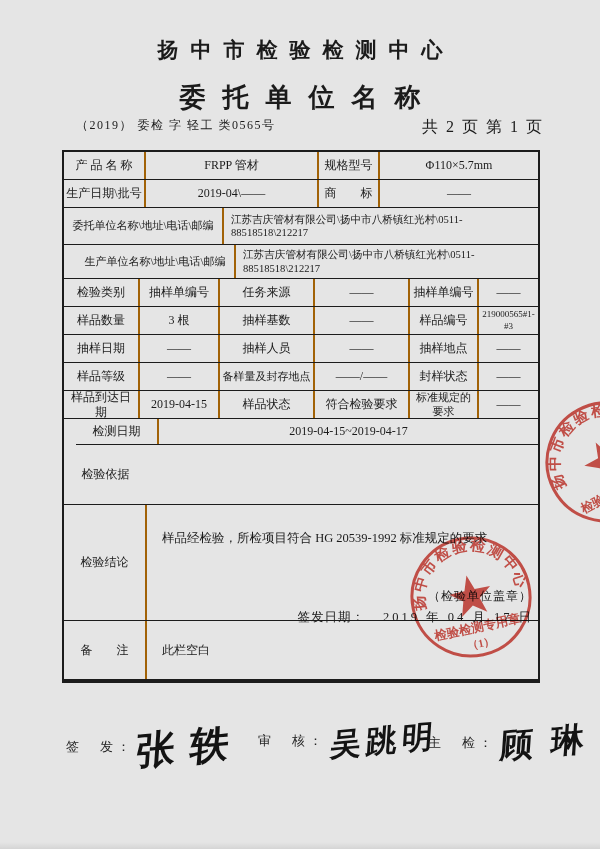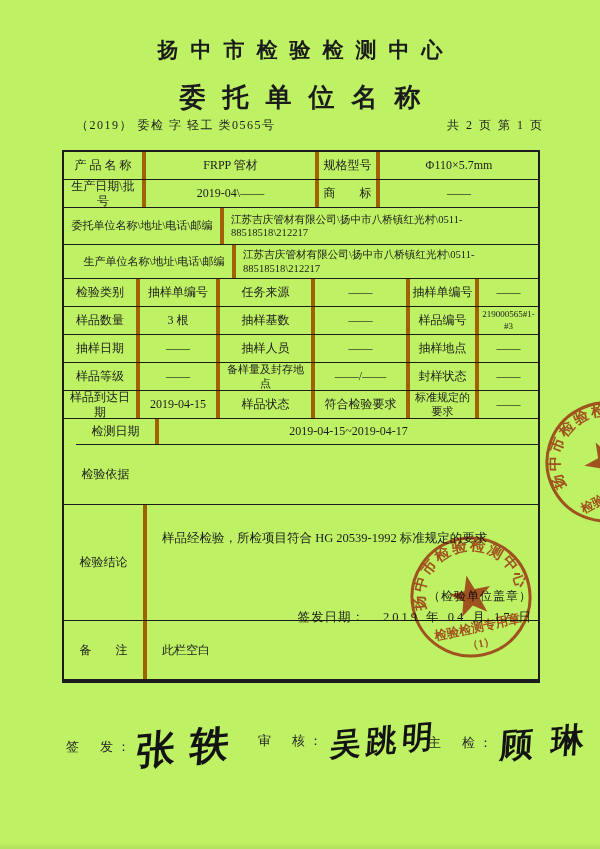--- a/index.html
+++ b/index.html
@@ -1,40 +1,40 @@
 <!DOCTYPE html>
 <html style="--stamp-color: #d2453c;"><head>
 <meta charset="utf-8">
 <style>
   html,body{margin:0;padding:0;background:#9a9a9a;}
   .page{
     position:relative;width:600px;height:849px;margin:0 auto;
-    background:#bef264;overflow:hidden;
+    background:#e5e5e5;overflow:hidden;
     font-family:"Liberation Serif","DejaVu Serif",serif;
     color:#1b1b1b;
   }
   .page::after{content:"";position:absolute;left:0;right:0;bottom:0;height:7px;
     background:linear-gradient(to bottom,rgba(0,0,0,0),rgba(0,0,0,0.07));pointer-events:none;}
 
   
   .org-title{position:absolute;top:36px;left:0;width:100%;text-align:center;
     font-size:21px;font-weight:bold;letter-spacing:12px;text-indent:12px;}
   .report-title{position:absolute;top:80px;left:0;width:100%;text-align:center;
     font-size:26px;font-weight:bold;letter-spacing:17px;text-indent:17px;}
   .report-no{position:absolute;top:117px;left:76px;font-size:12px;letter-spacing:1.5px;}
-  .page-info{position:absolute;top:117px;right:56px;font-size:12px;letter-spacing:2px;}
+  .page-info{position:absolute;top:117px;right:56px;font-size:16px;letter-spacing:2px;}
 
   
   .report-table{position:absolute;left:62px;top:150px;width:478px;
     border:2px solid #1c1c1c;border-bottom-width:4px;box-sizing:border-box;
     background:transparent;}
   .trow{display:flex;border-bottom:1px solid #1c1c1c;box-sizing:border-box;}
   .trow:last-child{border-bottom:none;}
   .cell{display:flex;align-items:center;justify-content:center;text-align:center;
-    border-right:4px solid #a16207;box-sizing:border-box;font-size:12px;
+    border-right:2px solid #a16207;box-sizing:border-box;font-size:12px;
     line-height:1.25;padding:1px 2px;}
   .cell:last-child{border-right:none;}
   .cell.flex1{flex:1;}
   .cell.left{justify-content:flex-start;text-align:left;padding-left:7px;}
   .cell.small-txt{font-size:9px;letter-spacing:0;}
   .cell.tight{font-size:11px;}
   .cell.co{font-size:10.6px;}
 
   .r-top  .cell:nth-child(1){width:82px;}
   .r-top  .cell:nth-child(2){width:173px;}

